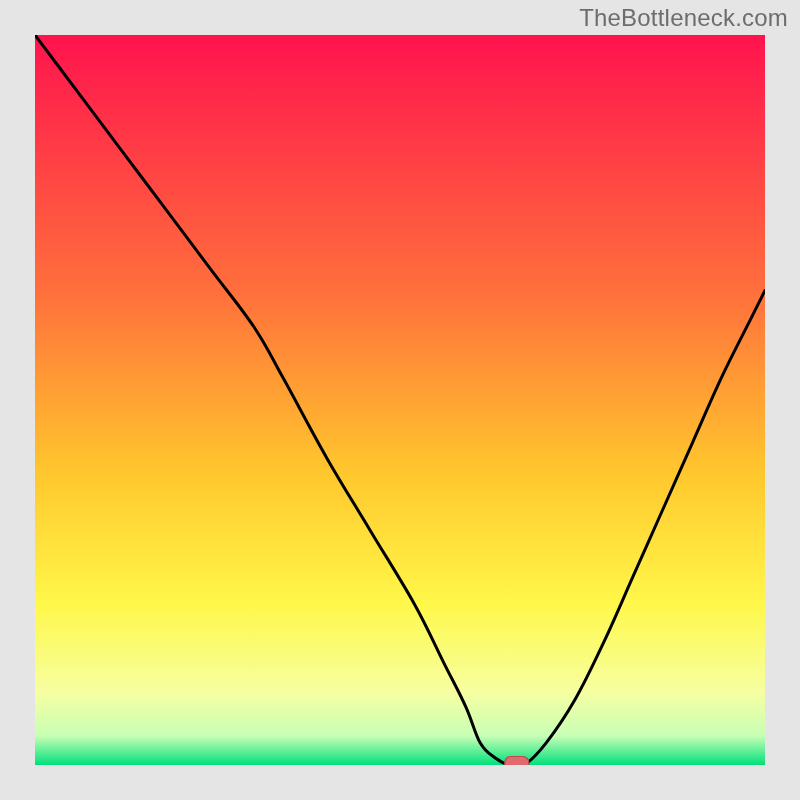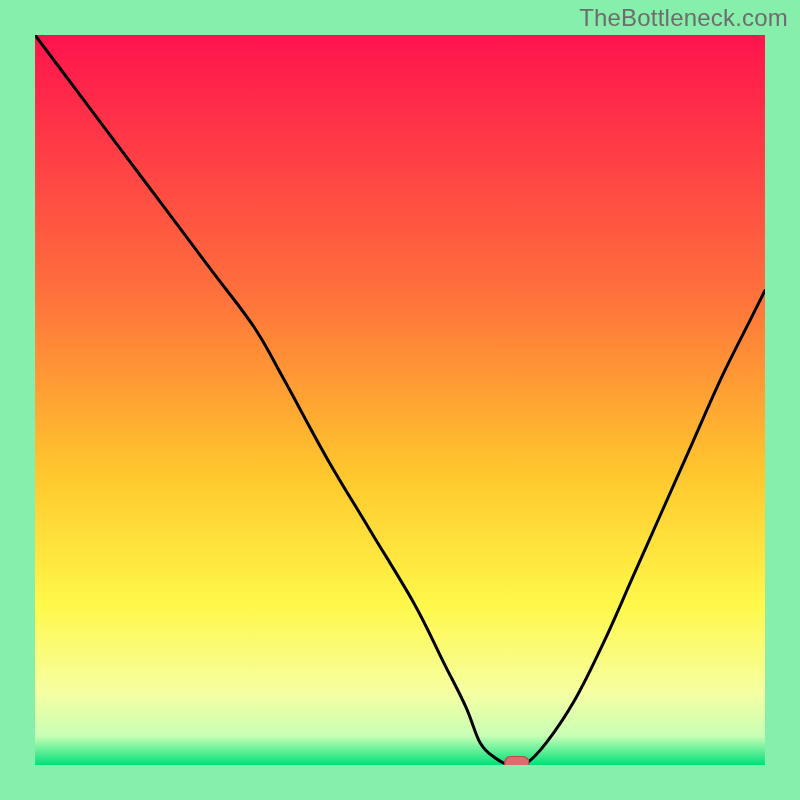--- a/index.html
+++ b/index.html
@@ -7,21 +7,21 @@
     padding: 0;
     width: 800px;
     height: 800px;
     background: #000;
     font-family: Arial, Helvetica, sans-serif;
   }
   .frame {
     position: relative;
     width: 800px;
     height: 800px;
-    background: #86efac;
+    background: #e5e5e5;
   }
   .attribution {
     position: absolute;
     top: 4px;
     right: 12px;
     color: #6d6d6d;
     font-size: 24px;
     font-weight: 500;
     letter-spacing: 0.2px;
   }

